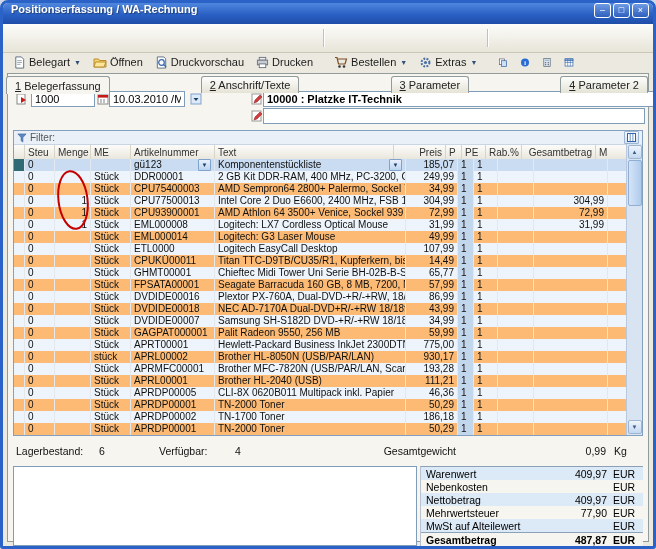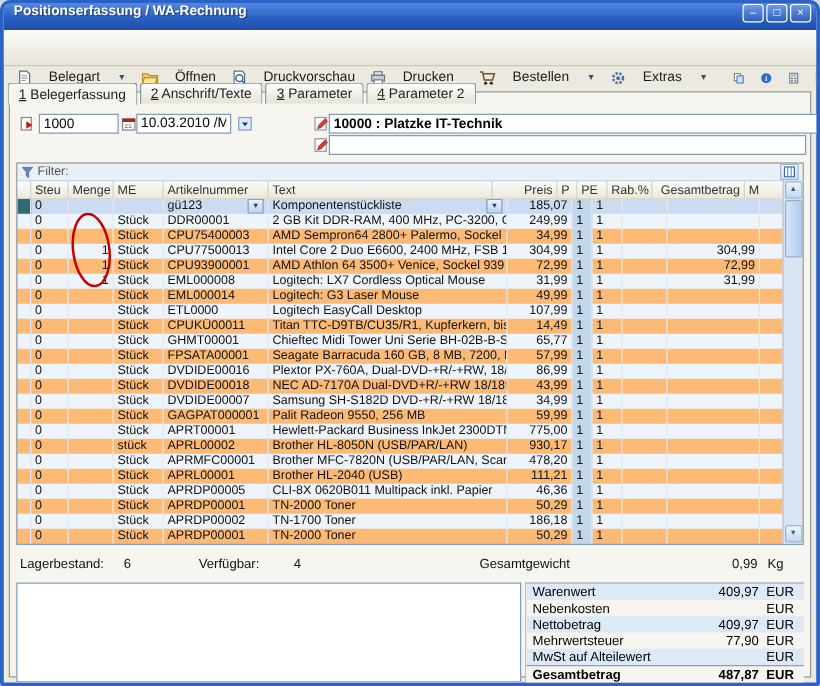--- a/index.html
+++ b/index.html
@@ -9,27 +9,27 @@
   .titlebar{height:21px;background:linear-gradient(180deg,#4F87DE 0%,#2A60C4 55%,#1E4DA8 100%);
     display:flex;align-items:flex-start;padding:0 4px 0 8px;}
   .title{color:#fff;font-size:11px;font-weight:bold;flex:1;white-space:nowrap;overflow:hidden;
     text-shadow:1px 1px 1px rgba(0,0,0,.4);}
   .winbtns{display:flex;gap:2px;}
   .wb{width:17px;height:15px;border:1px solid #fff;border-radius:3px;background:linear-gradient(#6F9BE4,#2E5FBE);
     color:#fff;font-size:9px;line-height:13px;text-align:center;box-sizing:border-box;cursor:default;}
   
   .toolbar{height:28px;background:linear-gradient(#FCFCFA,#E7E5D8);border-bottom:1px solid #CBC8B8;
     display:flex;align-items:center;padding:0 4px;}
-  .tbtn{display:inline-flex;align-items:center;gap:13px;border:1px solid transparent;background:transparent;
+  .tbtn{display:inline-flex;align-items:center;gap:3px;border:1px solid transparent;background:transparent;
     font-family:"Liberation Sans",sans-serif;font-size:11px;color:#1b1b1b;padding:2px 5px;border-radius:2px;height:22px;box-sizing:border-box;margin-top:48px;}
   .dd{font-size:7px;color:#33507A;margin-left:1px;}
   .tsep{width:1px;height:18px;background:#C4C1B1;margin:0 4px;box-shadow:1px 0 0 #fff;}
   .sbicon{width:22px;justify-content:center;}
   
-  .tabstrip{display:flex;align-items:flex-end;height:20px;padding:0 3px;margin-top:10px;position:relative;z-index:2;}
+  .tabstrip{display:flex;align-items:flex-end;height:20px;padding:0 3px;margin-top:20px;position:relative;z-index:2;justify-content:space-between;}
   .tab{display:inline-block;font-size:11px;color:#222;padding:2px 8px;border:1px solid #919B9C;border-bottom:none;
     border-radius:3px 3px 0 0;background:linear-gradient(#FDFDFC,#E5E3D6);margin-right:2px;cursor:default;}
   .tab::first-letter{text-decoration:underline;}
   .tab.active{background:#F6F5EF;position:relative;top:1px;padding-top:3px;font-weight:normal;}
   .tabpage{position:absolute;left:4px;right:4px;top:70px;bottom:4px;border:1px solid #919B9C;background:#F6F5EF;
     padding:4px 5px;box-sizing:border-box;}
   
   .formarea{position:relative;height:50px;}
   .flabel{position:absolute;top:17px;font-size:11px;font-weight:bold;color:#111;white-space:nowrap;}
   .fld{position:absolute;height:16px;box-sizing:border-box;border:1px solid #7F9DB9;background:#fff;
@@ -501,21 +501,21 @@
             <div class="gc c-ges right"></div>
             <div class="gc c-m"></div>
           </div>
           <div class="grow">
             <div class="gc c-ind"></div>
             <div class="gc c-steu">0</div>
             <div class="gc c-menge right"></div>
             <div class="gc c-me">Stück</div>
             <div class="gc c-art">APRMFC00001</div>
             <div class="gc c-text">Brother MFC-7820N (USB/PAR/LAN, Scannen</div>
-            <div class="gc c-preis right">478,20</div>
+            <div class="gc c-preis right">193,28</div>
             <div class="gc c-p">1</div>
             <div class="gc c-pe">1</div>
             <div class="gc c-rab right"></div>
             <div class="gc c-ges right"></div>
             <div class="gc c-m"></div>
           </div>
           <div class="grow">
             <div class="gc c-ind"></div>
             <div class="gc c-steu">0</div>
             <div class="gc c-menge right"></div>

